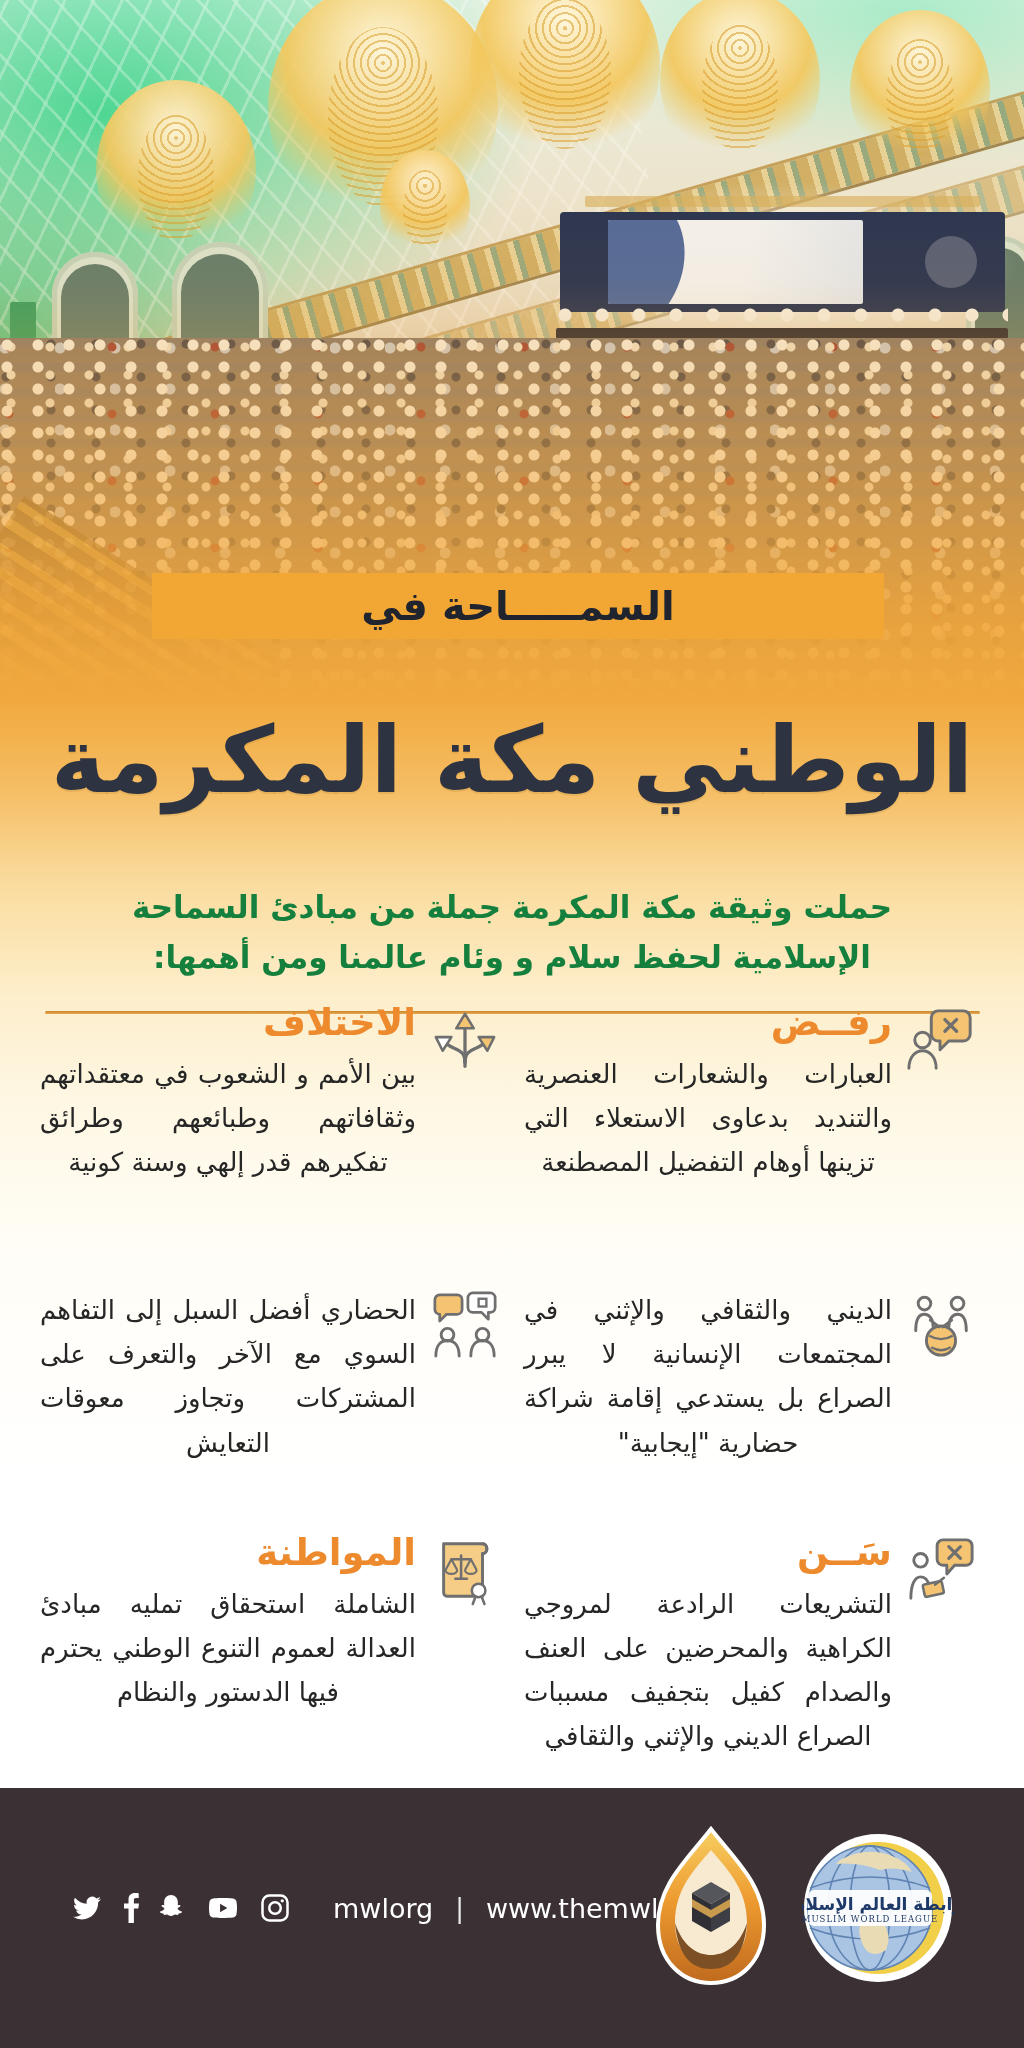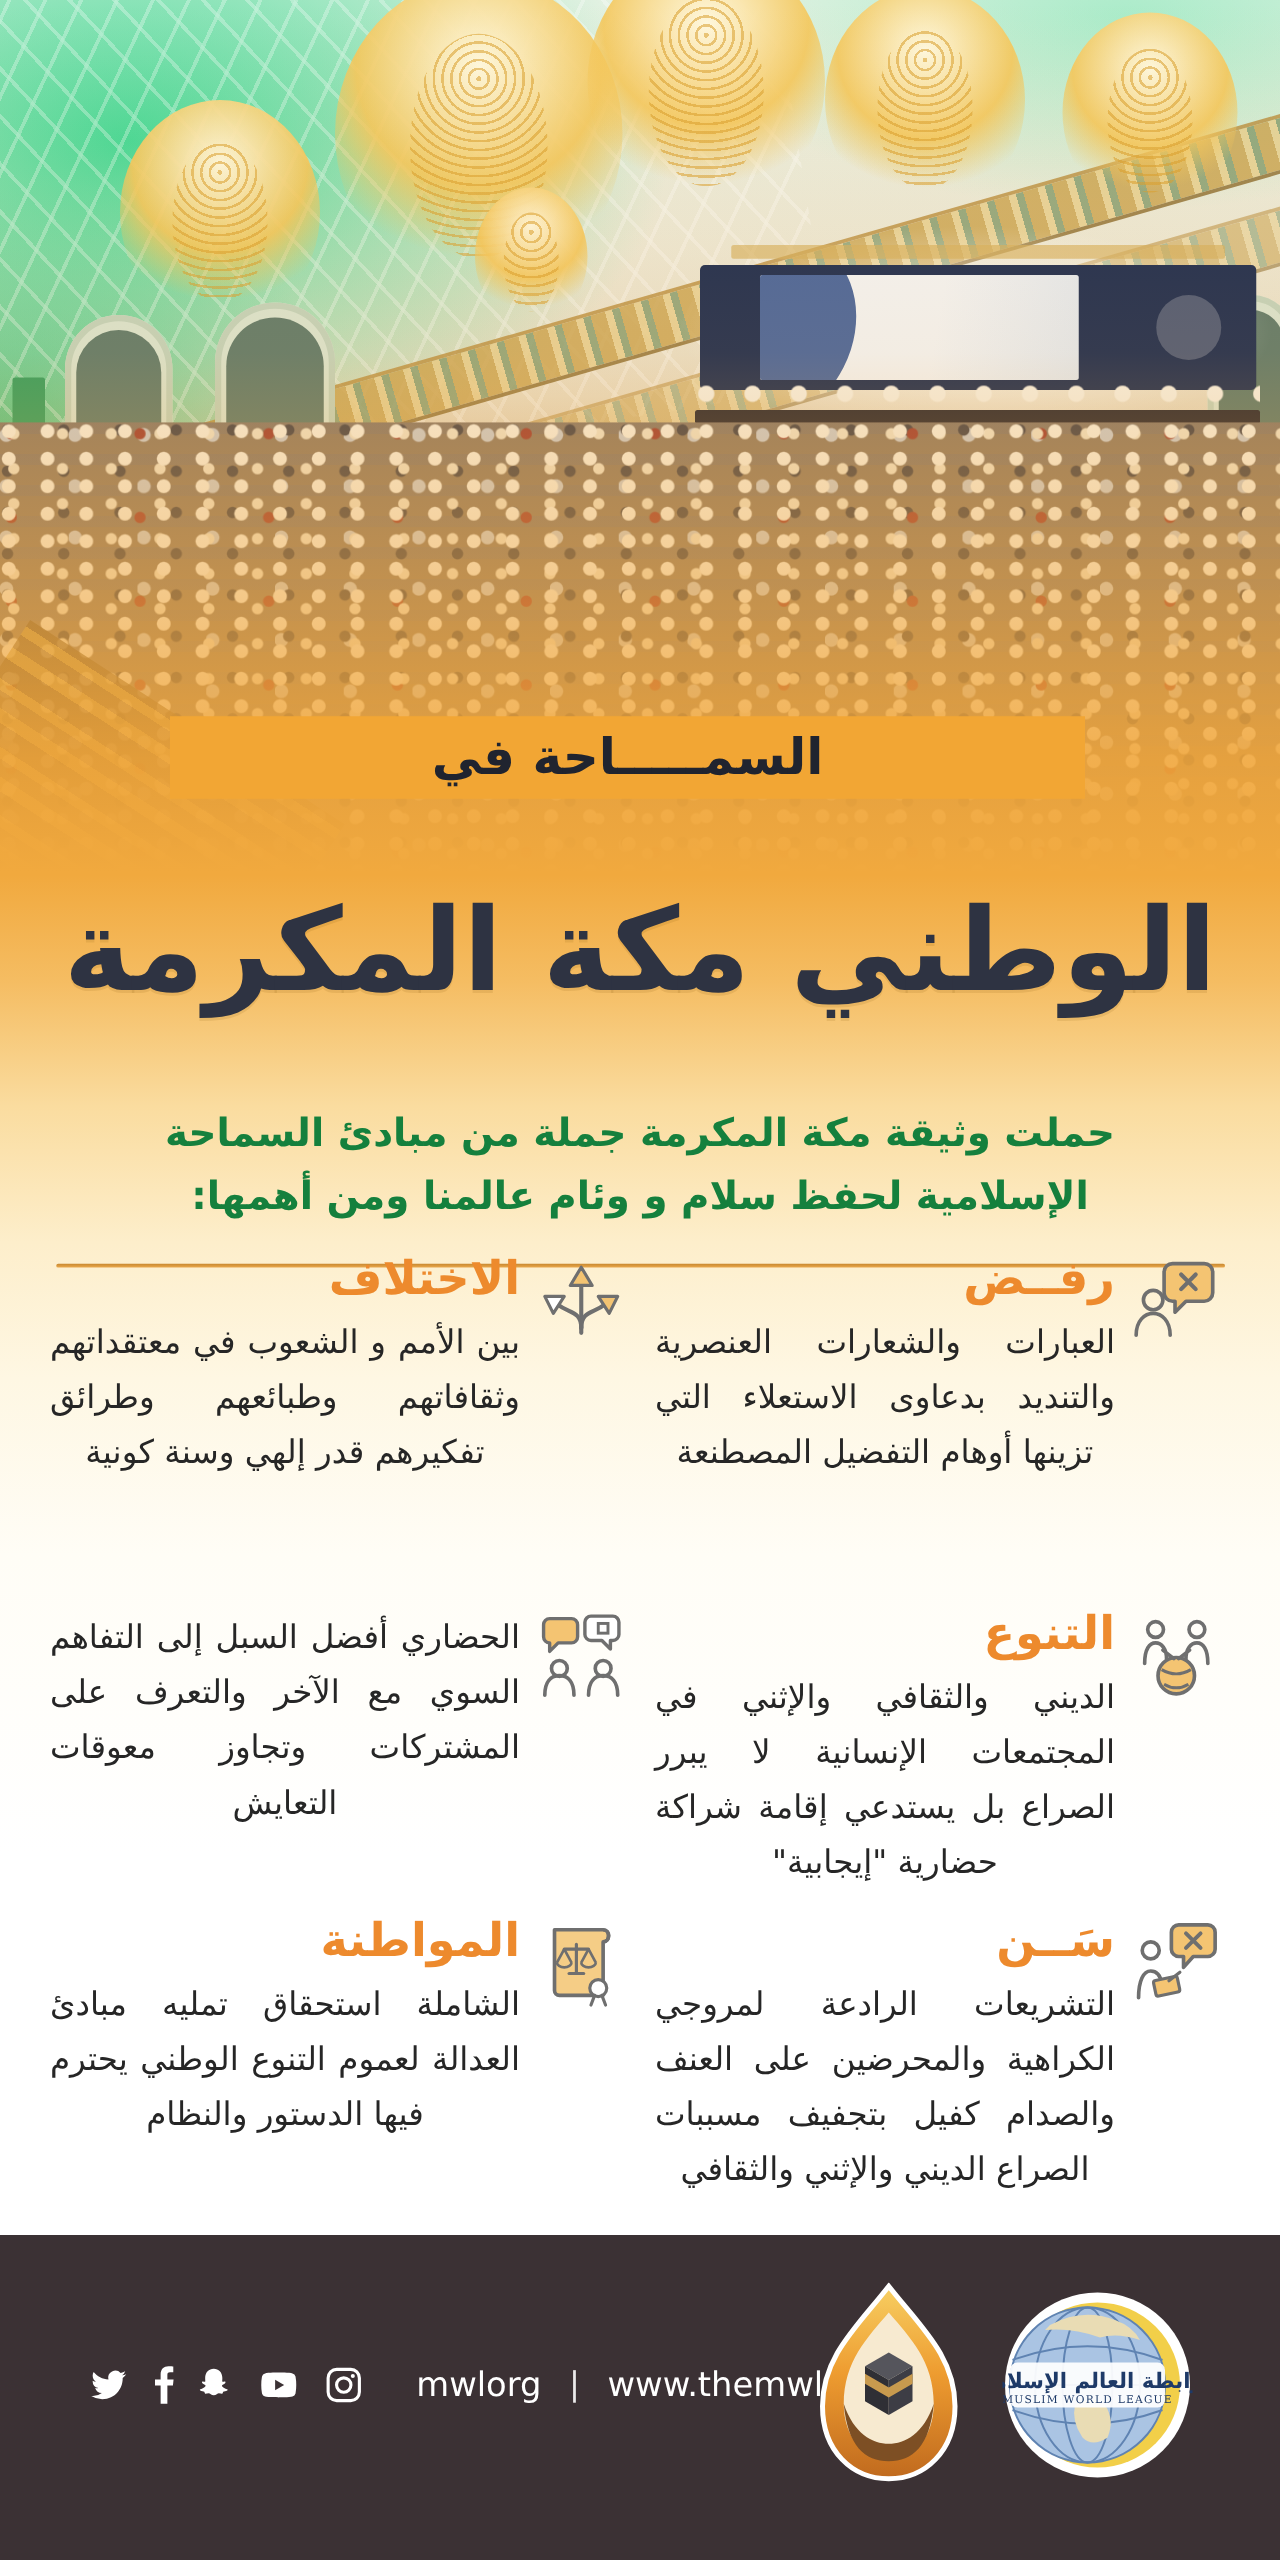--- a/index.html
+++ b/index.html
@@ -57,21 +57,21 @@
   .carpet { position:absolute; left:-60px; top:560px; width:300px; height:220px; transform:rotate(33deg); opacity:.7;
     background:repeating-linear-gradient(0deg,#caa143 0 10px,#7a5b2e 10px 22px,#caa143 22px 30px,#6b4f28 30px 46px); }
   .ph-tint { position:absolute; inset:0; background:
     linear-gradient(180deg, rgba(242,167,60,0) 0%, rgba(242,167,60,.12) 40%, rgba(242,167,60,.45) 62%, rgba(241,166,58,.88) 86%, #f1a93e 99%); }
 
   
   .content-bg { position:absolute; left:0; top:700px; width:1024px; height:1088px; z-index:2;
     background:linear-gradient(180deg,#f1a93e 0%,#f5bd63 8%,#fadc9f 17%,#fdeecb 27%,#fef7e3 37%,#fffdf6 50%,#ffffff 72%); }
 
   
-  .banner { position:absolute; left:136px; top:573px; width:732px; height:66px; background:#f2a634; z-index:3;
+  .banner { position:absolute; left:152px; top:573px; width:732px; height:66px; background:#f2a634; z-index:3;
     display:flex; align-items:center; justify-content:center; }
   .banner span { font-size:40px; font-weight:bold; color:#20242f; }
   .calligraphy { position:absolute; left:0; top:650px; width:1024px; height:220px; z-index:4;
     display:flex; align-items:center; justify-content:center;
     font-size:92px; font-weight:bold; color:#2e3342; letter-spacing:1px;
     text-shadow:0 2px 0 rgba(120,80,10,.12); }
   .intro { position:absolute; left:112px; top:882px; width:800px; z-index:4; text-align:center;
     font-size:31px; line-height:1.62; font-weight:bold; color:#15803d; }
   .divider { position:absolute; left:45px; top:1011px; width:935px; height:3px; z-index:4;
     background:linear-gradient(180deg,#c8882f,#eaa94e); border-radius:2px; }
@@ -177,21 +177,20 @@
   <div class="section col-r row-2">
     <svg class="s-icon" viewBox="0 0 72 72">
       <circle cx="36" cy="52" r="15" fill="#f4c472" stroke="#6f6f6f" stroke-width="3"></circle>
       <path d="M24 47 q12 7 24 0 M26 59 q10 6 20 0" fill="none" stroke="#6f6f6f" stroke-width="2.4"></path>
       <circle cx="19" cy="14" r="6.5" fill="none" stroke="#6f6f6f" stroke-width="3"></circle>
       <path d="M10 42 c0 -12 4 -17 9 -17 c5 0 9 5 9 13 M25 31 L34 38" fill="none" stroke="#6f6f6f" stroke-width="3" stroke-linecap="round"></path>
       <circle cx="53" cy="14" r="6.5" fill="none" stroke="#6f6f6f" stroke-width="3"></circle>
       <path d="M62 42 c0 -12 -4 -17 -9 -17 c-5 0 -9 5 -9 13 M47 31 L38 38" fill="none" stroke="#6f6f6f" stroke-width="3" stroke-linecap="round"></path>
     </svg>
     <div class="s-body">
-      <h3>التنوع</h3>
       <p>الديني والثقافي والإثني في المجتمعات الإنسانية لا يبرر الصراع بل يستدعي إقامة شراكة حضارية "إيجابية"</p>
     </div>
   </div>
 
   <div class="section col-l row-2">
     <svg class="s-icon" viewBox="0 0 72 72">
       <path d="M10 5 h18 a5 5 0 0 1 5 5 v10 a5 5 0 0 1 -5 5 h-11 l-7 7 v-7 a5 5 0 0 1 -5 -5 v-10 a5 5 0 0 1 5 -5 z" fill="#f4c472" stroke="#6f6f6f" stroke-width="2.8" stroke-linejoin="round"></path>
       <path d="M44 3 h18 a5 5 0 0 1 5 5 v10 a5 5 0 0 1 -5 5 h-2 v7 l-7 -7 h-9 a5 5 0 0 1 -5 -5 v-10 a5 5 0 0 1 5 -5 z" fill="#ffffff" stroke="#6f6f6f" stroke-width="2.8" stroke-linejoin="round"></path>
       <rect x="50" y="9" width="8" height="8" fill="none" stroke="#6f6f6f" stroke-width="2.4"></rect>
       <circle cx="18" cy="46" r="6.5" fill="none" stroke="#6f6f6f" stroke-width="3"></circle>

